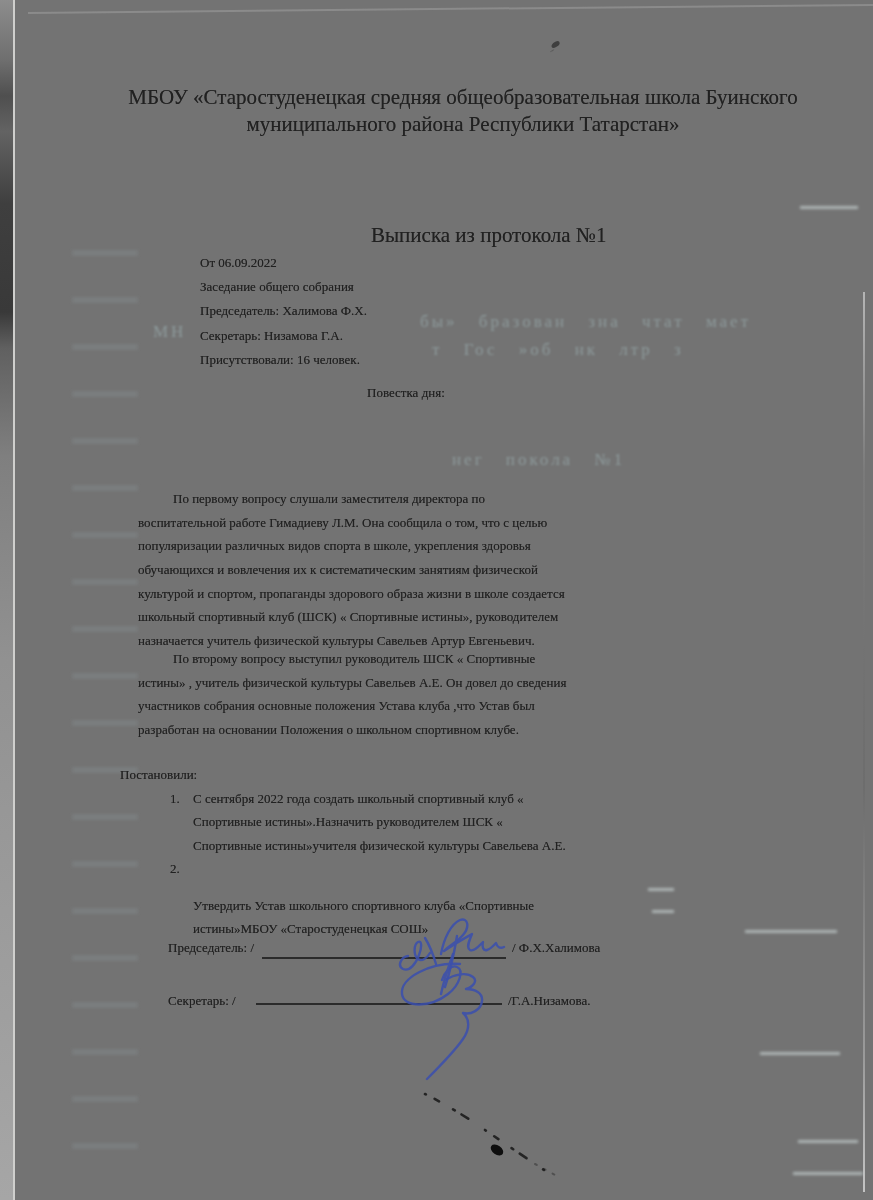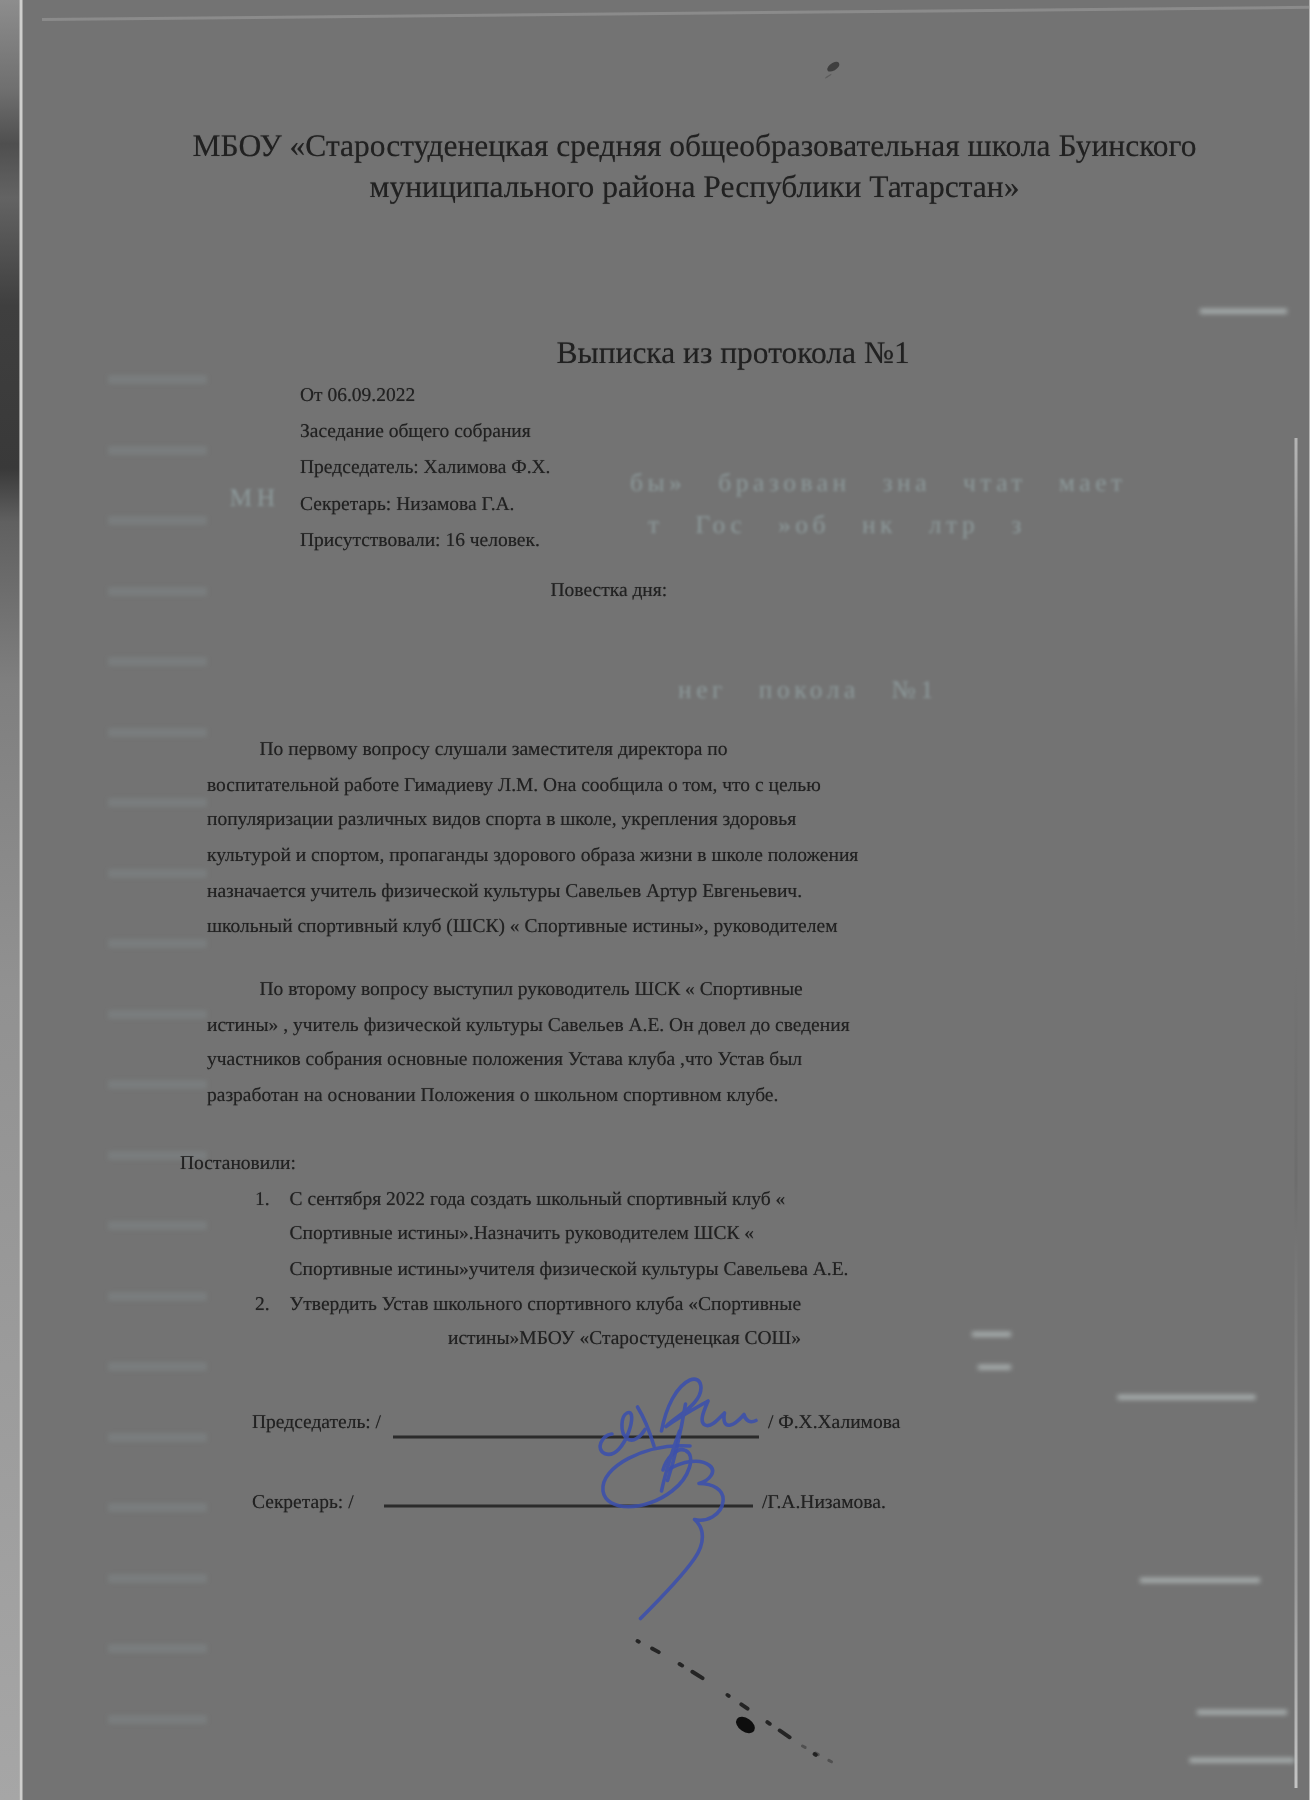--- a/index.html
+++ b/index.html
@@ -106,43 +106,44 @@
     <div>Секретарь: Низамова Г.А.</div>
     <div>Присутствовали: 16 человек.</div>
   </div>
 
   <div class="abs txt" style="left:367px;top:381px;">Повестка дня:</div>
 
   <div class="abs txt para" style="top:487px;">
     <div class="indent">По первому вопросу слушали  заместителя директора по</div>
     <div>воспитательной работе Гимадиеву Л.М. Она  сообщила о том, что с целью</div>
     <div>популяризации различных видов спорта в школе, укрепления здоровья</div>
-    <div>культурой и спортом, пропаганды здорового образа жизни в школе положения</div>
+    <div>обучающихся и вовлечения их к систематическим занятиям физической</div>
+    <div>культурой и спортом, пропаганды здорового образа жизни в школе создается</div>
+    <div>школьный спортивный клуб (ШСК) « Спортивные истины», руководителем</div>
     <div>назначается  учитель физической культуры  Савельев Артур Евгеньевич.</div>
-    <div>школьный спортивный клуб (ШСК) « Спортивные истины», руководителем</div>
   </div>
 
   <div class="abs txt para" style="top:647px;">
     <div class="indent">По второму вопросу выступил руководитель ШСК « Спортивные</div>
     <div>истины» , учитель физической культуры Савельев А.Е. Он довел до сведения</div>
     <div>участников собрания основные положения Устава клуба  ,что Устав был</div>
     <div>разработан на основании  Положения о школьном спортивном клубе.</div>
   </div>
 
   <div class="abs txt" style="left:120px;top:763px;">Постановили:</div>
 
   <div class="abs txt" style="left:170px;top:787px;">1.</div>
   <div class="abs txt res-lines" style="left:193px;top:787px;">
     <div>С сентября 2022 года создать школьный спортивный клуб  «</div>
     <div>Спортивные истины».Назначить руководителем ШСК  «</div>
     <div>Спортивные истины»учителя физической культуры Савельева А.Е.</div>
   </div>
 
   <div class="abs txt" style="left:170px;top:857px;">2.</div>
-  <div class="abs txt res-lines" style="left:193px;top:857px;text-align:right;">
+  <div class="abs txt res-lines" style="left:193px;top:894px;">
     <div>Утвердить Устав школьного спортивного клуба «Спортивные</div>
     <div>истины»МБОУ «Старостуденецкая СОШ»</div>
   </div>
 
   <div class="abs txt" style="left:168px;top:936px;">Председатель: /</div>
   <div class="sig-line" style="left:262px;top:957px;width:244px;"></div>
   <div class="abs txt" style="left:512px;top:936px;">/ Ф.Х.Халимова</div>
 
   <div class="abs txt" style="left:168px;top:989px;">Секретарь: /</div>
   <div class="sig-line" style="left:256px;top:1003px;width:246px;"></div>

